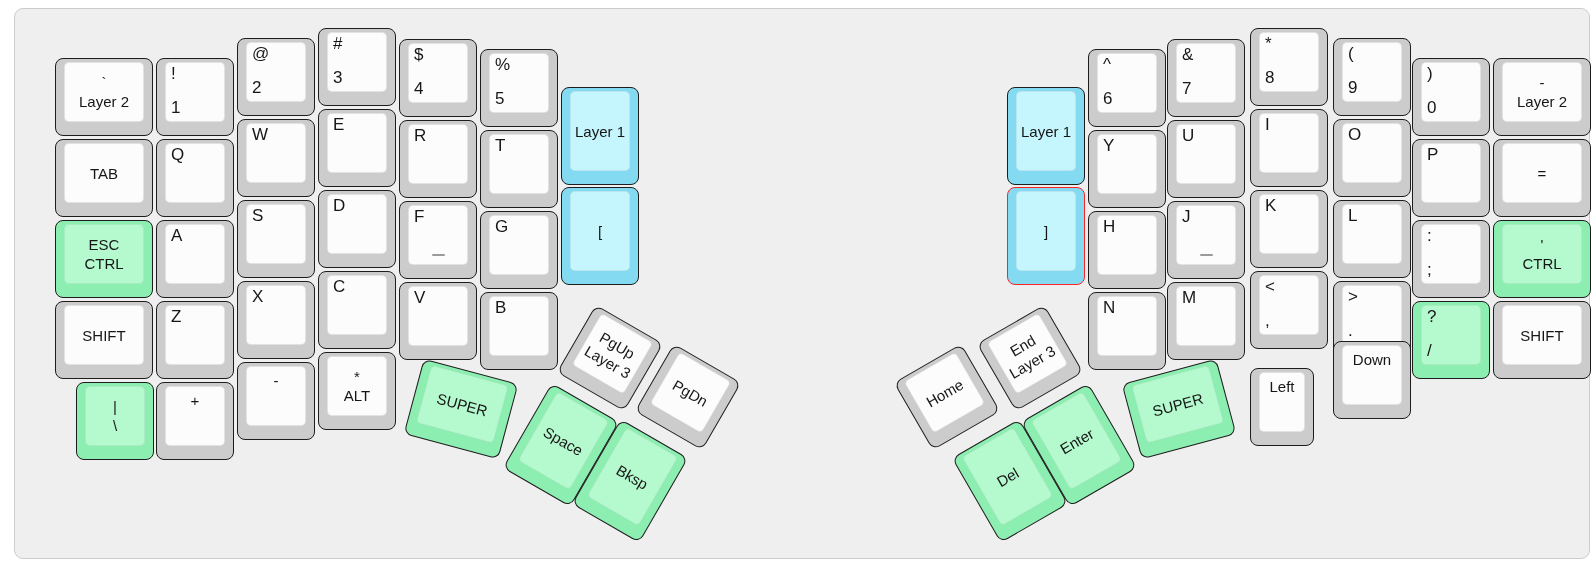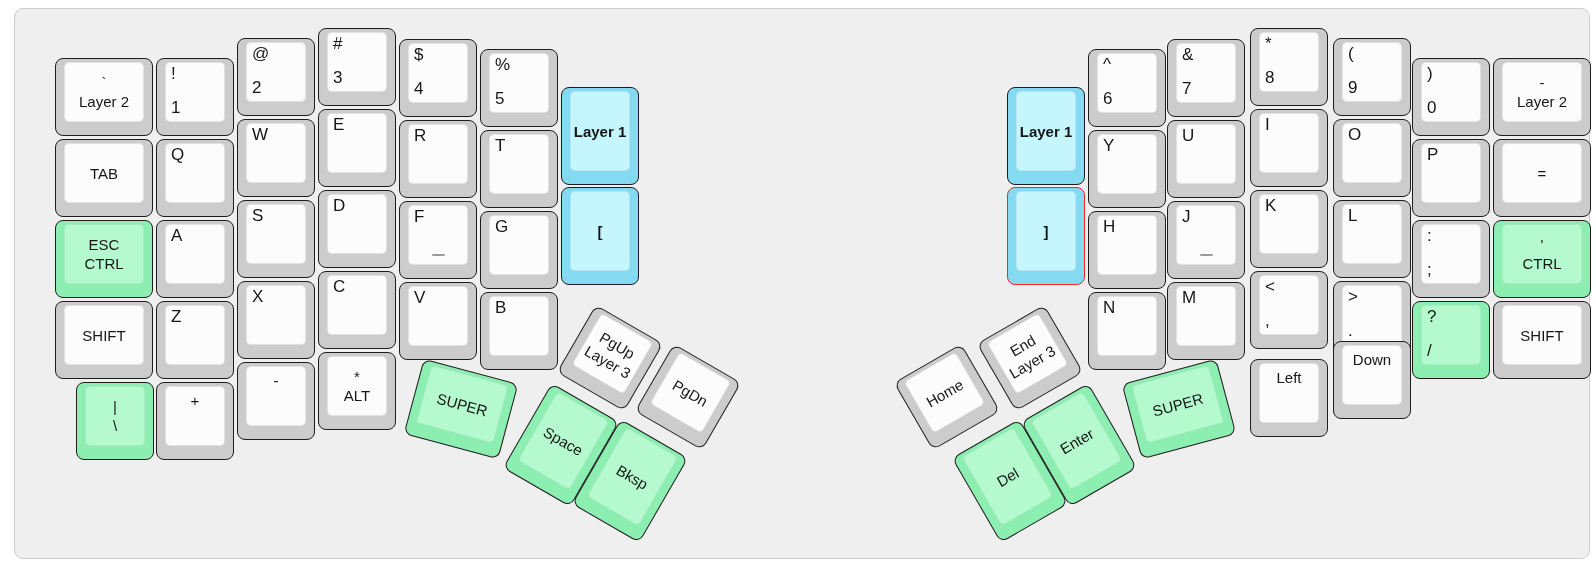--- a/index.html
+++ b/index.html
@@ -5,21 +5,21 @@
   html,body{margin:0;padding:0;background:#ffffff;width:1596px;height:567px;overflow:hidden;
             font-family:"Liberation Sans",sans-serif;}
   .canvas{position:absolute;left:14px;top:8px;width:1576px;height:551px;background:#efefef;
           border:1.5px solid #cccccc;border-radius:9px;box-sizing:border-box;}
   .key{position:absolute;box-sizing:border-box;border:1.5px solid #1d1d1d;border-radius:8px;
        background:#cccccc;}
   .key .cap{position:absolute;left:8px;right:8px;top:3px;bottom:13px;background:#fcfcfc;
             border:1px solid rgba(0,0,0,0.10);border-radius:5px;box-sizing:border-box;}
   .key.green{background:#8deeb1;}
   .key.green .cap{background:#b5face;border-color:rgba(0,0,0,0.06);}
-  .key.blue{background:#83daf1;font-weight:bold;}
+  .key.blue{background:#83daf1;}
   .key.blue .cap{background:#c5f5fd;border-color:rgba(0,0,0,0.06);}
   .key.selected{border-color:#ff2424;}
   .labels{position:absolute;inset:0;color:#161616;}
   .labels span{white-space:pre;}
   .labels.tl .l0{position:absolute;left:5px;top:1px;font-size:17px;}
   .labels.tl .l1{position:absolute;left:5px;top:35px;font-size:17px;}
   .labels.c{display:flex;align-items:center;justify-content:center;font-size:15px;}
   .labels.cc{display:flex;flex-direction:column;align-items:center;justify-content:center;
              font-size:15px;line-height:19px;text-align:center;}
   .labels.tc{text-align:center;font-size:15px;padding-top:5px;}
@@ -378,21 +378,21 @@
       </div>
   </div>
     <div class="key gray" style="left: 1235px; top: 262px; width: 78px; height: 78px;">
     <div class="cap">
         <div class="labels tl">
           <span class="l0">&lt;</span>
           <span class="l1">,</span>
         </div>
       </div>
   </div>
-    <div class="key gray" style="left: 1235px; top: 350px; width: 78px; height: 78px;">
+    <div class="key gray" style="left: 1235px; top: 359px; width: 64px; height: 78px;">
     <div class="cap">
         <div class="labels tc"><span class="l0">Left</span></div>
       </div>
   </div>
     <div class="key gray" style="left: 1318px; top: 29px; width: 78px; height: 78px;">
     <div class="cap">
         <div class="labels tl">
           <span class="l0">(</span>
           <span class="l1">9</span>
         </div>

